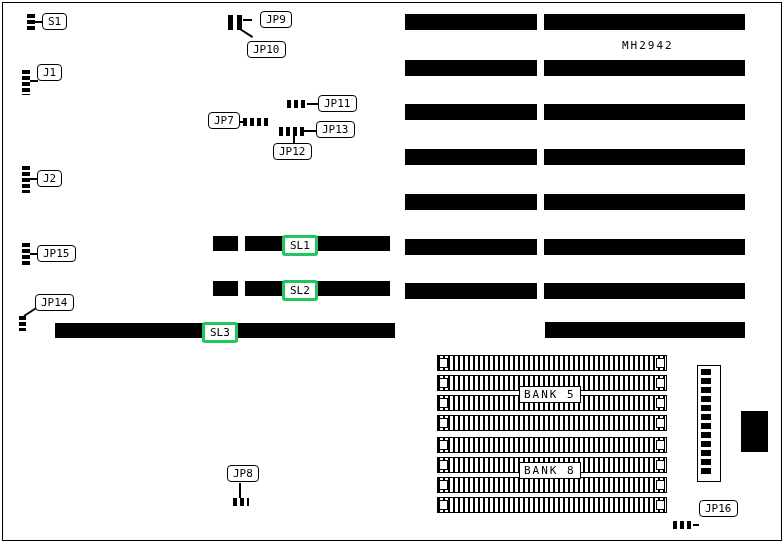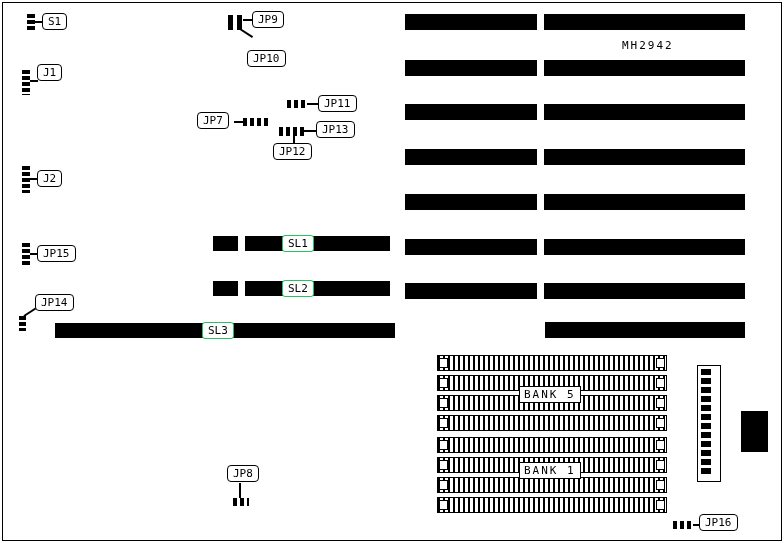--- a/index.html
+++ b/index.html
@@ -12,21 +12,21 @@
     position:absolute; background:#fff; border:1px solid #000; border-radius:4px;
     font-size:11px; line-height:13px; padding:1px 5px; color:#000; z-index:7; white-space:nowrap;
   }
   .line { position:absolute; background:#000; z-index:2; }
   .pins-v { position:absolute; background:repeating-linear-gradient(180deg,#000 0 4px,#fff 4px 6px); z-index:3; }
   .pins-h { position:absolute; background:repeating-linear-gradient(90deg,#000 0 4px,#fff 4px 7px); z-index:3; }
   .pins-2col { position:absolute; background:repeating-linear-gradient(90deg,#000 0 5px,#fff 5px 9px); z-index:3; }
   .slot { position:absolute; background:#000; height:15px; z-index:1; }
   .slot .notch { position:absolute; top:0; width:7px; height:15px; background:#fff; }
   .slot-lbl {
-    position:absolute; background:#fff; border:1px solid #22c55e; border-radius:3px;
+    position:absolute; background:#fff; border:3px solid #22c55e; border-radius:3px;
     font-size:11px; line-height:13px; padding:1px 5px; z-index:6; white-space:nowrap;
   }
   .isa { position:absolute; left:405px; width:340px; height:16px; background:#000; z-index:1; }
   .isa .notch { position:absolute; left:132px; top:0; width:7px; height:16px; background:#fff; }
   .isa-short { position:absolute; left:545px; width:200px; height:16px; background:#000; z-index:1; }
   .chip-text { position:absolute; font-size:11px; letter-spacing:2px; color:#000; z-index:4; }
   .simm {
     position:absolute; left:437px; width:228px; height:14px; border:1px solid #000;
     background:repeating-linear-gradient(90deg,#000 0 2px,#fff 2px 5px); z-index:2;
   }
@@ -64,29 +64,29 @@
   <div class="pins-v" style="left:22px;top:243px;width:8px;height:23px"></div>
   <div class="line" style="left:29px;top:253px;width:9px;height:2px"></div>
   <div class="lbl" style="left:37px;top:245px">JP15</div>
 
   <div class="lbl" style="left:35px;top:294px">JP14</div>
   <div class="line" style="left:24px;top:315px;width:17px;height:2px;transform-origin:left center;transform:rotate(-33deg)"></div>
   <div class="pins-v" style="left:19px;top:316px;width:7px;height:15px"></div>
 
   <div class="pins-2col" style="left:228px;top:15px;width:14px;height:15px"></div>
   <div class="line" style="left:243px;top:19px;width:9px;height:2px"></div>
-  <div class="lbl" style="left:252px;top:11px">JP9</div>
+  <div class="lbl" style="left:260px;top:11px">JP9</div>
   <div class="line" style="left:240px;top:28px;width:15px;height:2px;transform-origin:left center;transform:rotate(33deg)"></div>
-  <div class="lbl" style="left:247px;top:50px">JP10</div>
+  <div class="lbl" style="left:247px;top:41px">JP10</div>
 
   <div class="pins-h" style="left:287px;top:100px;width:20px;height:8px"></div>
   <div class="line" style="left:307px;top:103px;width:11px;height:2px"></div>
   <div class="lbl" style="left:318px;top:95px">JP11</div>
 
-  <div class="lbl" style="left:197px;top:112px">JP7</div>
+  <div class="lbl" style="left:208px;top:112px">JP7</div>
   <div class="line" style="left:234px;top:121px;width:9px;height:2px"></div>
   <div class="pins-h" style="left:243px;top:118px;width:25px;height:8px"></div>
 
   <div class="pins-h" style="left:279px;top:127px;width:25px;height:9px"></div>
   <div class="line" style="left:304px;top:130px;width:12px;height:2px"></div>
   <div class="lbl" style="left:316px;top:121px">JP13</div>
   <div class="line" style="left:293px;top:136px;width:2px;height:8px"></div>
   <div class="lbl" style="left:273px;top:143px">JP12</div>
 
   <div class="slot" style="left:213px;top:236px;width:177px">
@@ -154,27 +154,27 @@
   <div class="simm" style="top:477px">
       <span class="clip-l"></span>
       <span class="clip-r"></span>
     </div>
   <div class="simm" style="top:497px">
       <span class="clip-l"></span>
       <span class="clip-r"></span>
     </div>
 
   <div class="bank-lbl" style="left:519px;top:386px">BANK 5</div>
-  <div class="bank-lbl" style="left:519px;top:462px">BANK 1</div>
+  <div class="bank-lbl" style="left:519px;top:462px">BANK 8</div>
 
   <div class="pwr">
       <div class="pins"></div>
     </div>
   <div class="edge-conn"></div>
 
   <div class="lbl" style="left:227px;top:465px">JP8</div>
   <div class="line" style="left:239px;top:483px;width:2px;height:15px"></div>
   <div class="pins-h" style="left:233px;top:498px;width:16px;height:8px"></div>
 
   <div class="pins-h" style="left:673px;top:521px;width:20px;height:8px"></div>
   <div class="line" style="left:693px;top:524px;width:6px;height:2px"></div>
-  <div class="lbl" style="left:699px;top:514px">JP16</div>
+  <div class="lbl" style="left:699px;top:500px">JP16</div>
 </div>
 
 </body></html>

